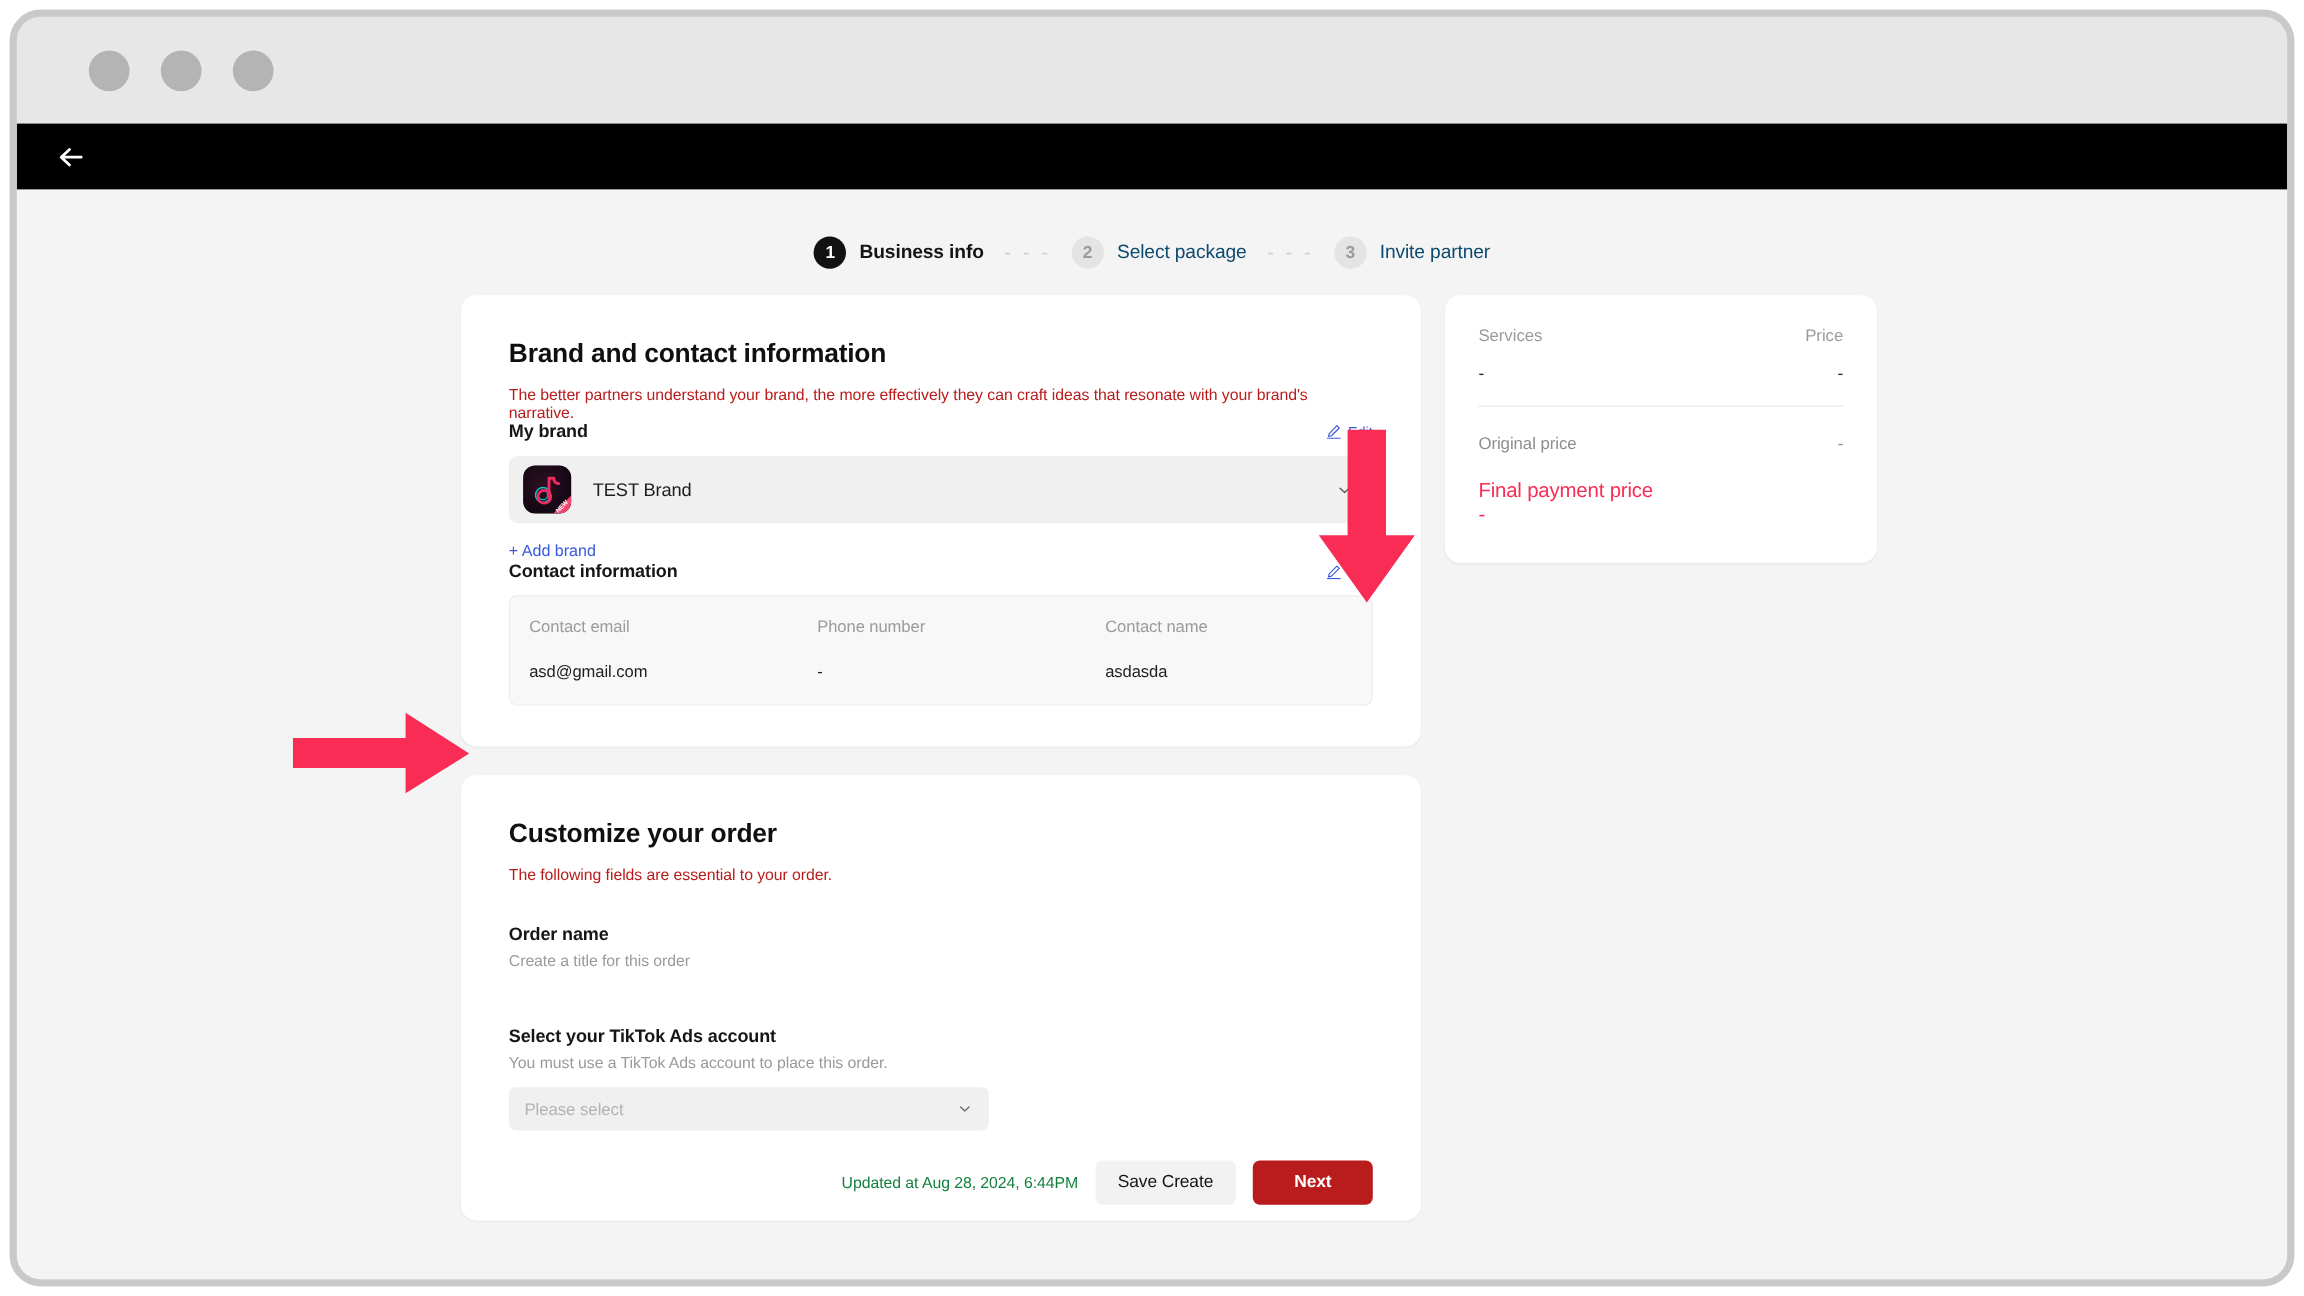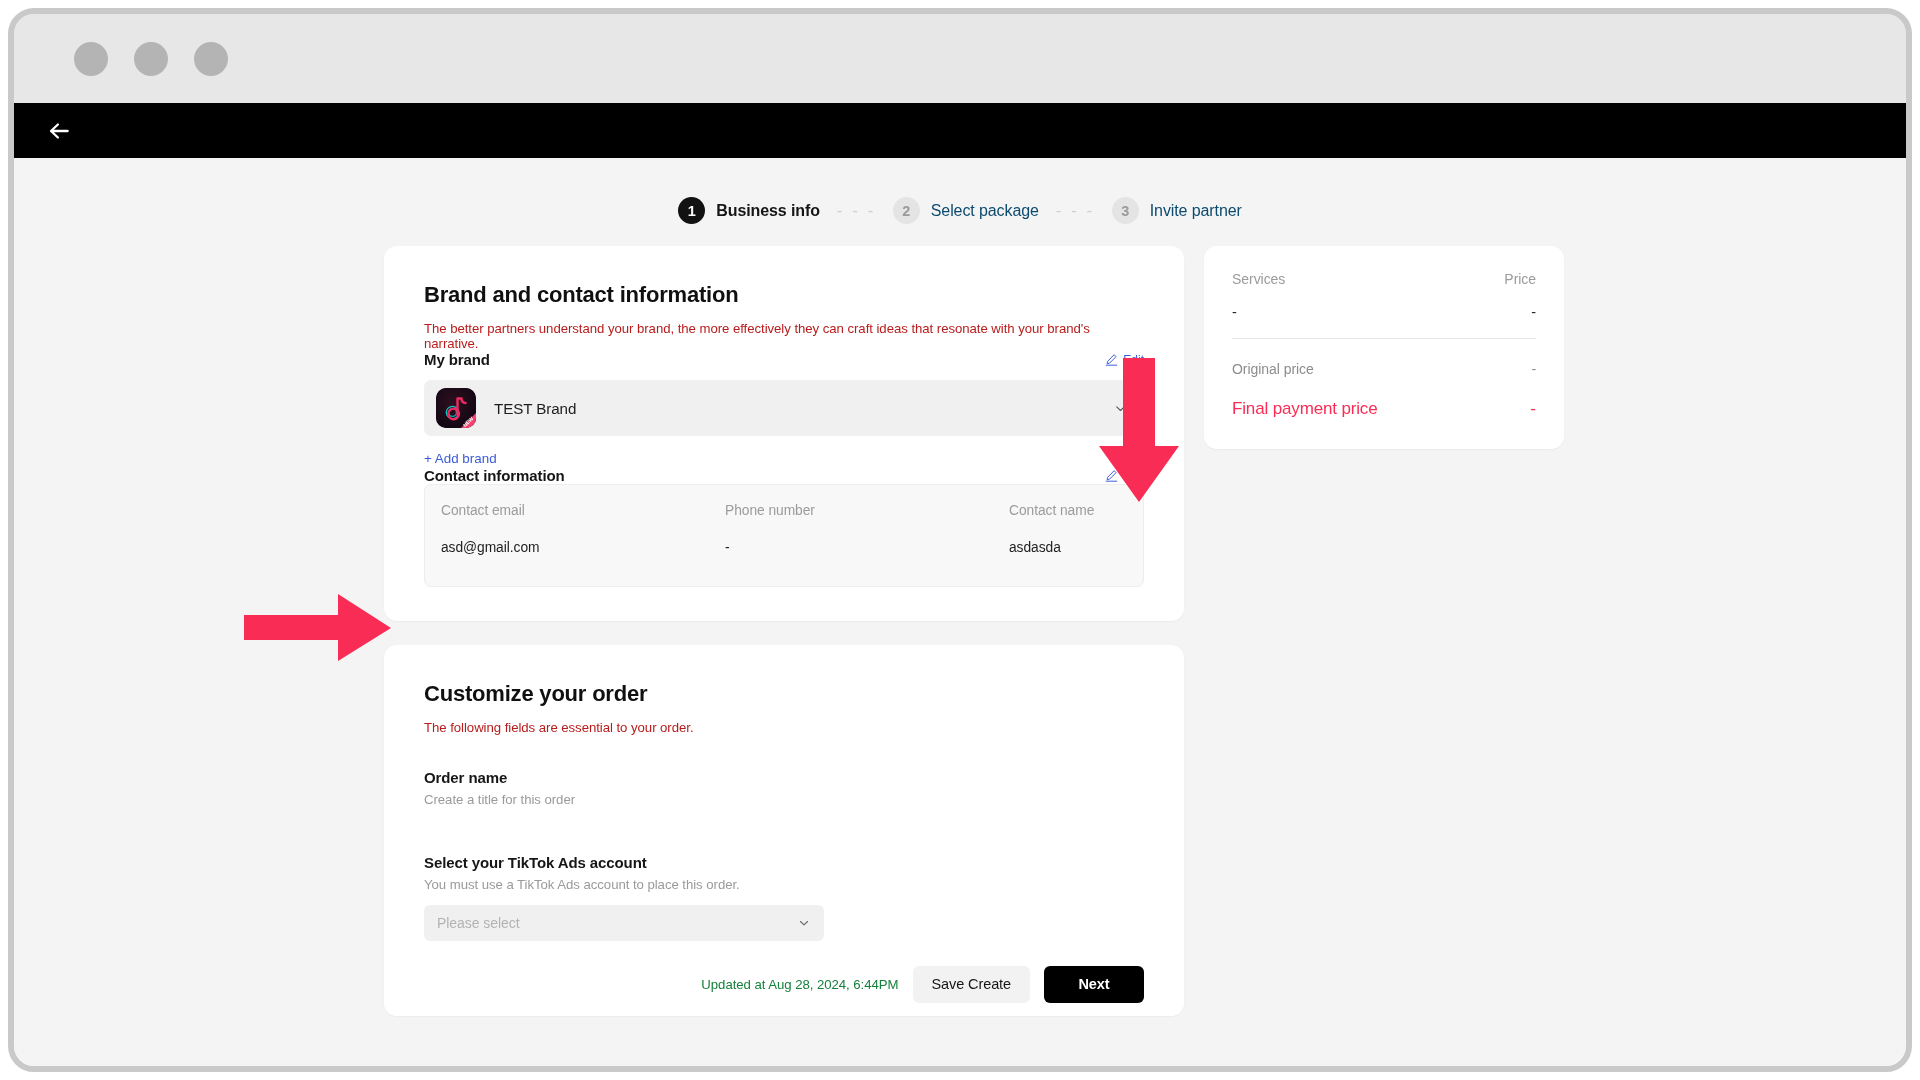--- a/index.html
+++ b/index.html
@@ -135,27 +135,26 @@
   .brand-name {
     margin-left: 18px; font-size: 15.2px; color: #1d1d1d; flex: 1 1 auto;
     letter-spacing: -0.1px;
   }
   .add-brand {
     margin-top: 15px; color: #3a5bd9; font-size: 13.4px; cursor: pointer;
     display: inline-block;
   }
 
   .contact-table {
-    margin-top: 0;
+    margin-top: 11px;
     background: #f8f8f8;
     border: 1px solid #ededed;
     border-radius: 7px;
-    padding: 18px 16px 31px 16px;
+    padding: 18px 16px 20px 16px;
     display: flex;
-    gap: 44px;
   }
   .contact-col { flex: 0 0 240px; }
   .contact-head { font-size: 13.8px; color: #9b9b9b; letter-spacing: -0.05px; }
   .contact-val { font-size: 13.8px; color: #1e1e1e; margin-top: 22px; letter-spacing: -0.05px; }
 
   
   #order-card {
     margin-top: 24px;
     padding: 36px 40px 0 40px;
     position: relative;
@@ -189,21 +188,21 @@
     border-bottom-left-radius: 13px;
     border-bottom-right-radius: 13px;
   }
   .updated-text { font-size: 13.2px; color: #15803d; letter-spacing: -0.05px; }
   .btn {
     height: 37px; border-radius: 6px; border: none;
     font-size: 14.5px; font-family: "Liberation Sans", sans-serif;
     cursor: pointer; letter-spacing: -0.1px;
   }
   .btn-secondary { background: #f2f2f2; color: #161616; padding: 0 19px; font-weight: 400; }
-  .btn-primary { background: #000000; color: #ffffff; width: 100px; font-weight: 700; }
+  .btn-primary { background: #b91c1c; color: #ffffff; width: 100px; font-weight: 700; }
 
   
   #summary-card {
     width: 360px;
     padding: 25px 28px 30px 28px;
   }
   .sum-row {
     display: flex; align-items: baseline; justify-content: space-between;
   }
   .sum-head { font-size: 14px; color: #9b9b9b; letter-spacing: -0.05px; }
@@ -365,21 +364,21 @@
         </div>
         <div class="sum-row" style="margin-top:17px;">
           <span class="sum-val-dark">-</span>
           <span class="sum-val-dark">-</span>
         </div>
         <div class="sum-divider"></div>
         <div class="sum-row" style="margin-top:22px;">
           <span class="sum-label-muted">Original price</span>
           <span class="sum-label-muted">-</span>
         </div>
-        <div class="sum-row" style="margin-top:22px;">
+        <div class="sum-row" style="margin-top:22px;flex-direction:column;">
           <span class="sum-final">Final payment price</span>
           <span class="sum-final-val">-</span>
         </div>
       </div>
 
     </div>
 
     <svg class="annot-arrow" id="arrow-down" width="84" height="146" viewBox="0 0 84 146">
       <path d="M26 0 H58 V88 H82 L42 144 L2 88 H26 Z" fill="#f92c55"></path>
     </svg>

